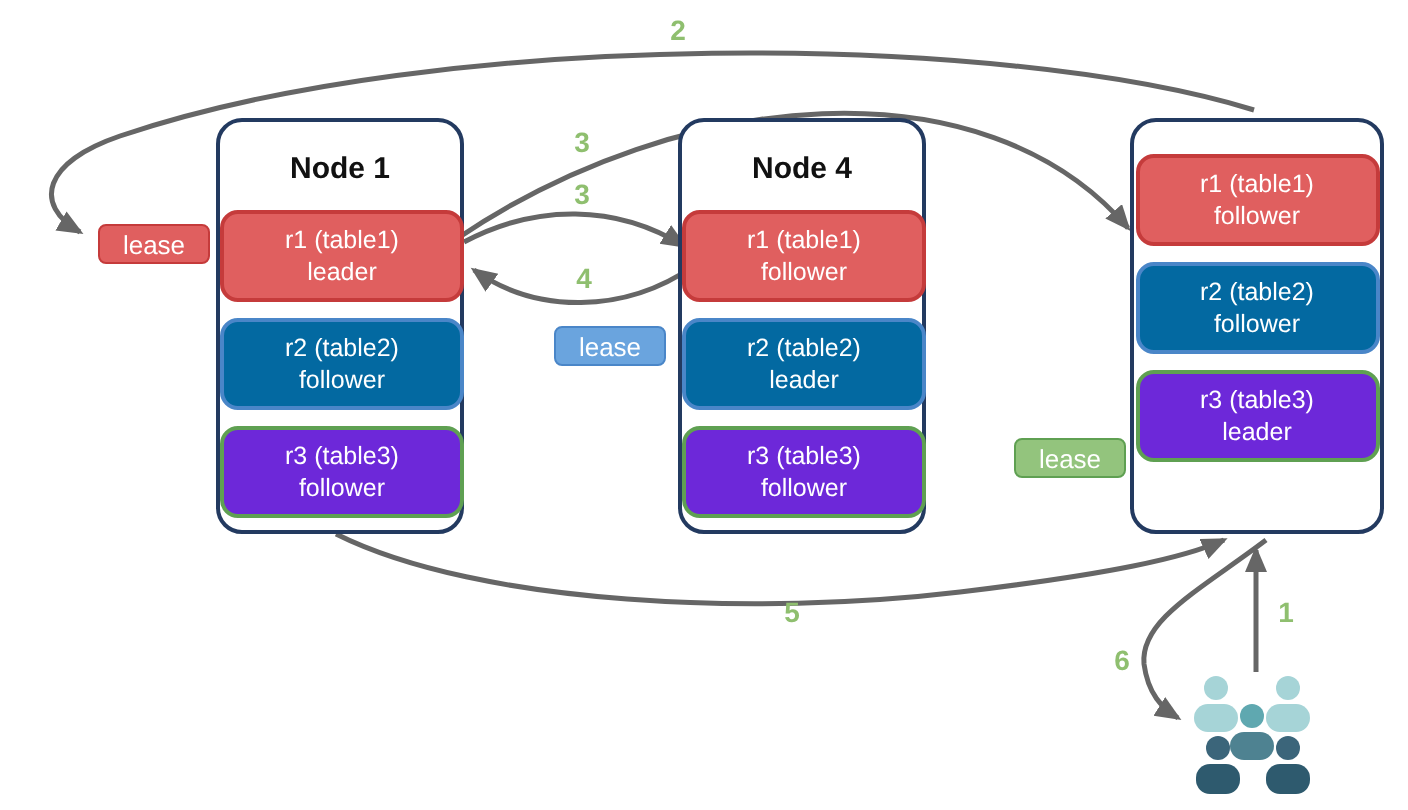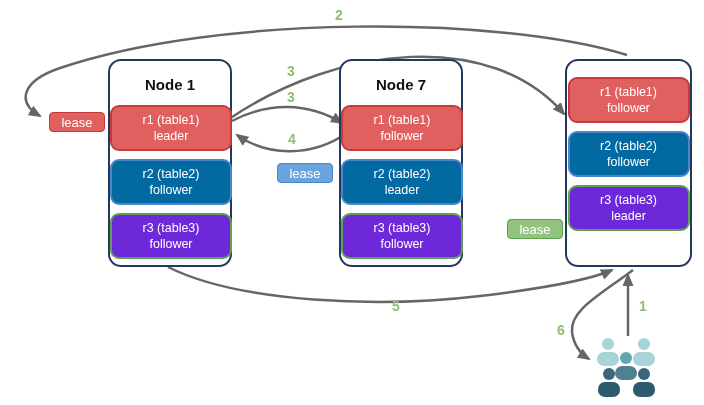--- a/index.html
+++ b/index.html
@@ -122,21 +122,21 @@
       <div>r2 (table2)</div>
       <div>follower</div>
     </div>
     <div class="range green">
       <div>r3 (table3)</div>
       <div>follower</div>
     </div>
   </div>
 
   <div class="node" style="left:339px">
-    <div class="node-title">Node 7</div>
+    <div class="node-title">Node 4</div>
     <div class="range red">
       <div>r1 (table1)</div>
       <div>follower</div>
     </div>
     <div class="range blue">
       <div>r2 (table2)</div>
       <div>leader</div>
     </div>
     <div class="range green">
       <div>r3 (table3)</div>

